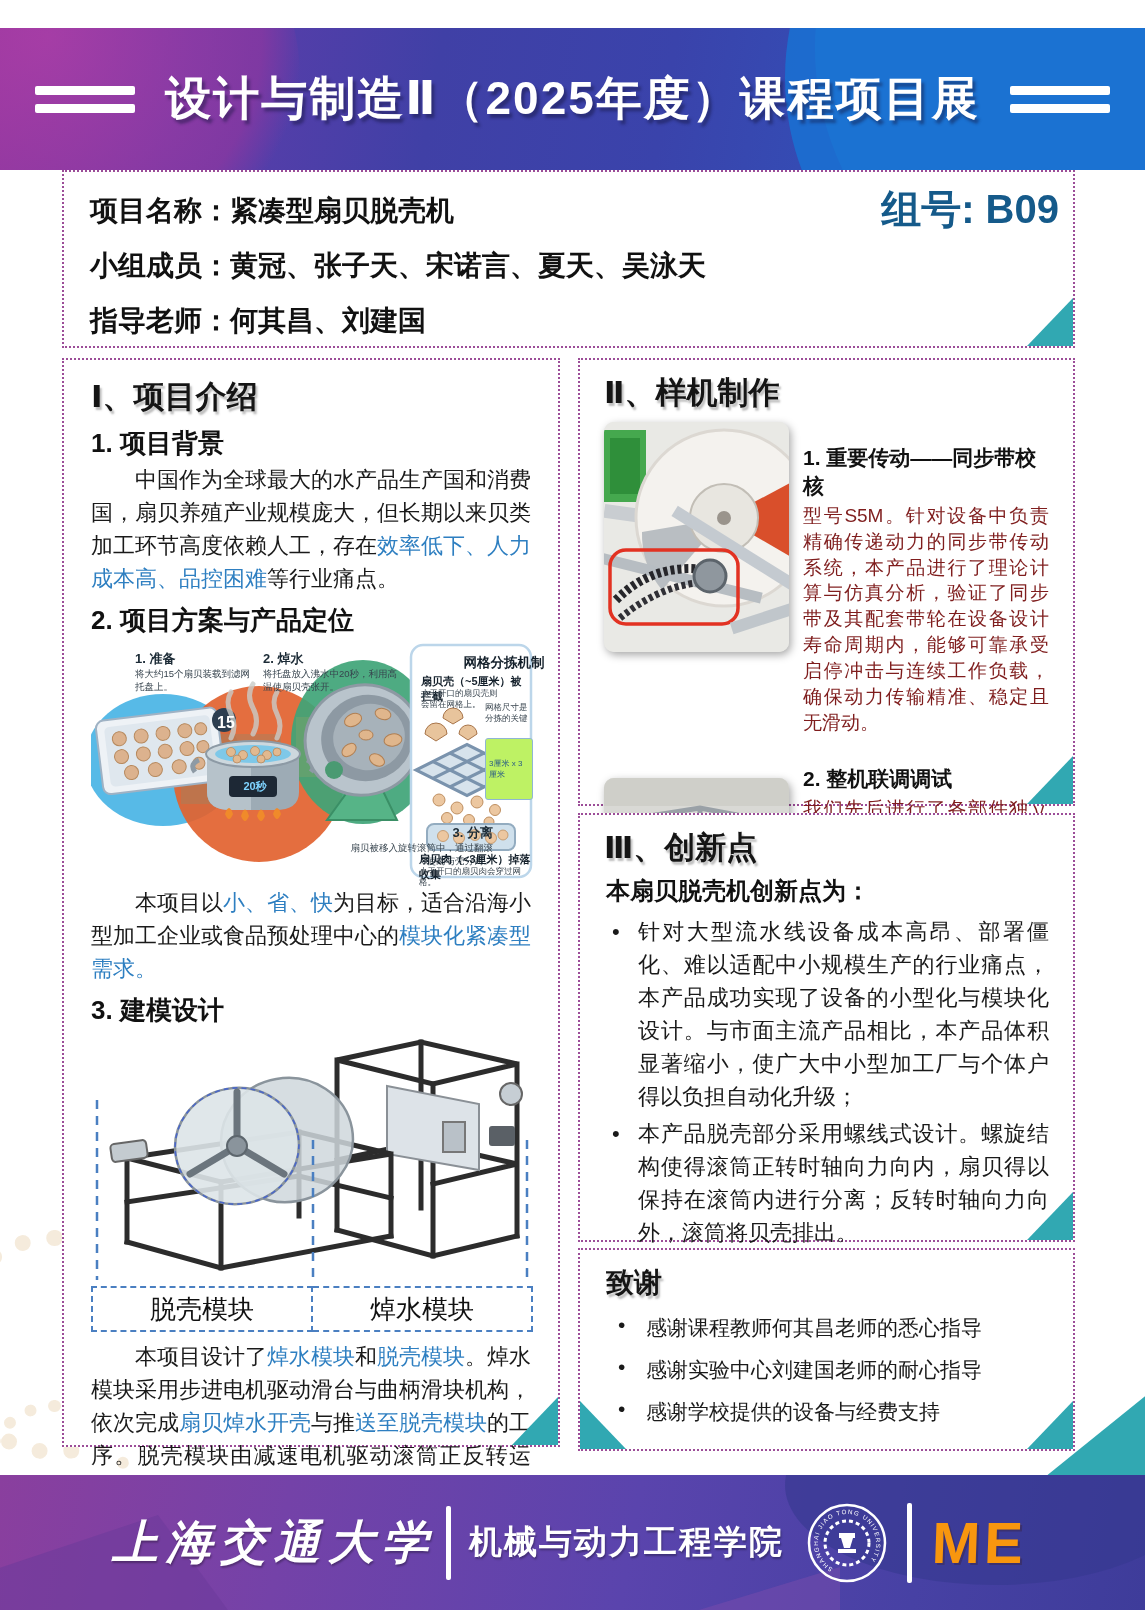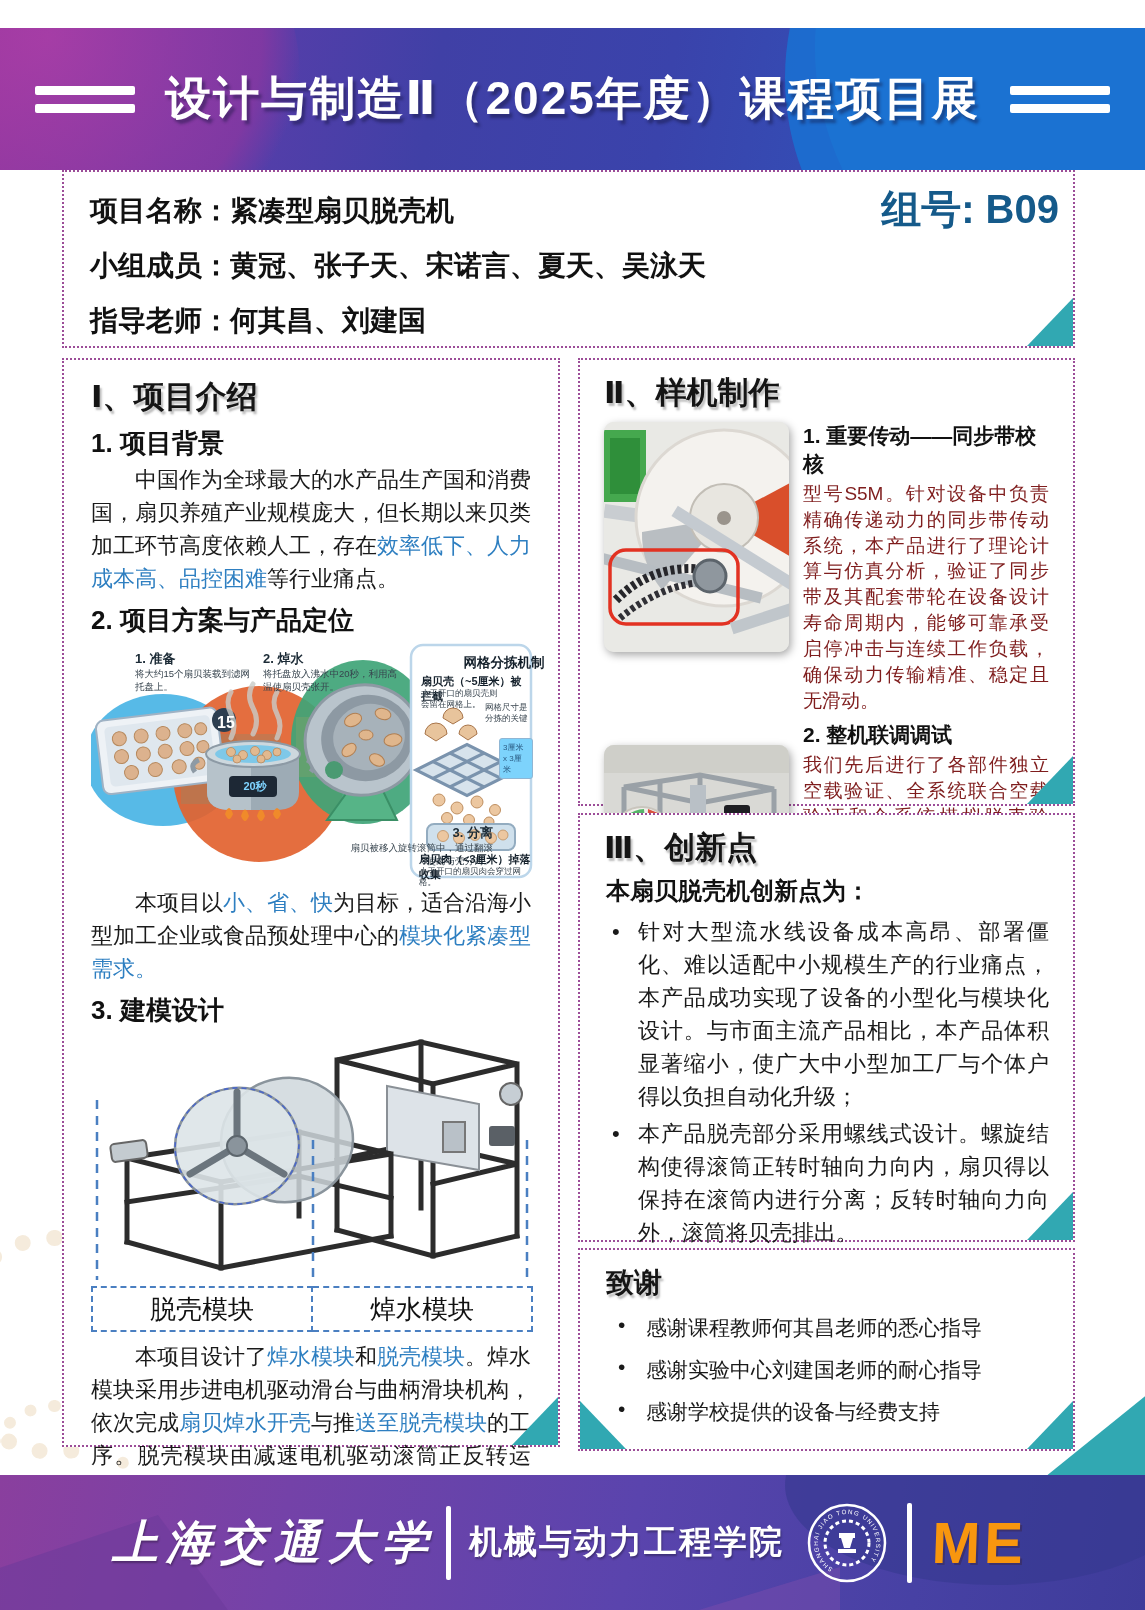--- a/index.html
+++ b/index.html
@@ -56,40 +56,40 @@
   #left-box .h-sub { margin-top:8px; margin-bottom:2px; }
 
   
   .diagram { position:relative; width:442px; height:238px; margin:4px 0 6px 0; font-family:inherit; }
   .dg-text { position:absolute; color:#222; }
   .dg-step-t { font-size:13px; font-weight:bold; color:#1c2b36; }
   .dg-step-x { font-size:9.5px; line-height:1.32; color:#37444e; }
   .dg-panel-title { font-size:13.5px; font-weight:bold; color:#14202b; text-align:center; }
   .dg-ptitle2 { font-size:11px; font-weight:bold; color:#14202b; }
   .dg-ptext  { font-size:8.5px; line-height:1.3; color:#3a4650; }
-  .dg-badge { position:absolute; font-size:8px; color:#2b5d85; background:#7dd3fc; border:1px solid #8fb6d4;
-    border-radius:3px; padding:3px 3px;margin-left:14px; }
+  .dg-badge { position:absolute; font-size:8px; color:#2b5d85; background:#bef264; border:1px solid #8fb6d4;
+    border-radius:3px; padding:19px 3px; }
 
   
   .model-wrap { position:relative; width:442px; }
   .model-labels { display:flex; width:442px; height:46px; }
   .model-labels .cell {
     flex:1; border:2px dashed #4a7fc1; display:flex; align-items:center; justify-content:center;
     font-size:26px; color:#111; background:#fff;
   }
   .model-labels .cell + .cell { border-left:none; }
 
   
   #box2 { left:578px; top:358px; width:497px; height:448px; padding:12px 24px; }
   #box3 { left:578px; top:813px; width:497px; height:429px; padding:12px 24px; }
   #thanks-box { left:578px; top:1248px; width:497px; height:203px; padding:14px 26px; }
 
   .proto-row { display:flex; gap:14px; margin-top:8px; }
   .proto-photo { flex:0 0 185px; border-radius:10px; overflow:hidden; box-shadow:2px 3px 8px rgba(0,0,0,.35); background:#e8e8e4; }
-  .proto-text { flex:1; }
+  .proto-text { flex:1;margin-top:22px; }
   .proto-title { font-size:21px; font-weight:bold; color:#111; margin-bottom:3px; }
   .proto-body { font-size:19px; line-height:1.36; color:#7f1d1d; text-align:justify; }
 
   .innov-intro { font-size:24px; font-weight:bold; color:#111; margin:6px 0 8px 2px; }
   ul.bullets { list-style:none; }
   ul.bullets li { position:relative; padding-left:34px; font-size:22px; line-height:1.5; color:#1a1a1a; text-align:justify; margin-bottom:4px; }
   ul.bullets li::before { content:"•"; position:absolute; left:8px; top:0; color:#1a1a1a; }
 
   #thanks-box .h-main { font-size:28px; }
   ul.thanks-list { list-style:none; margin-top:12px; }

